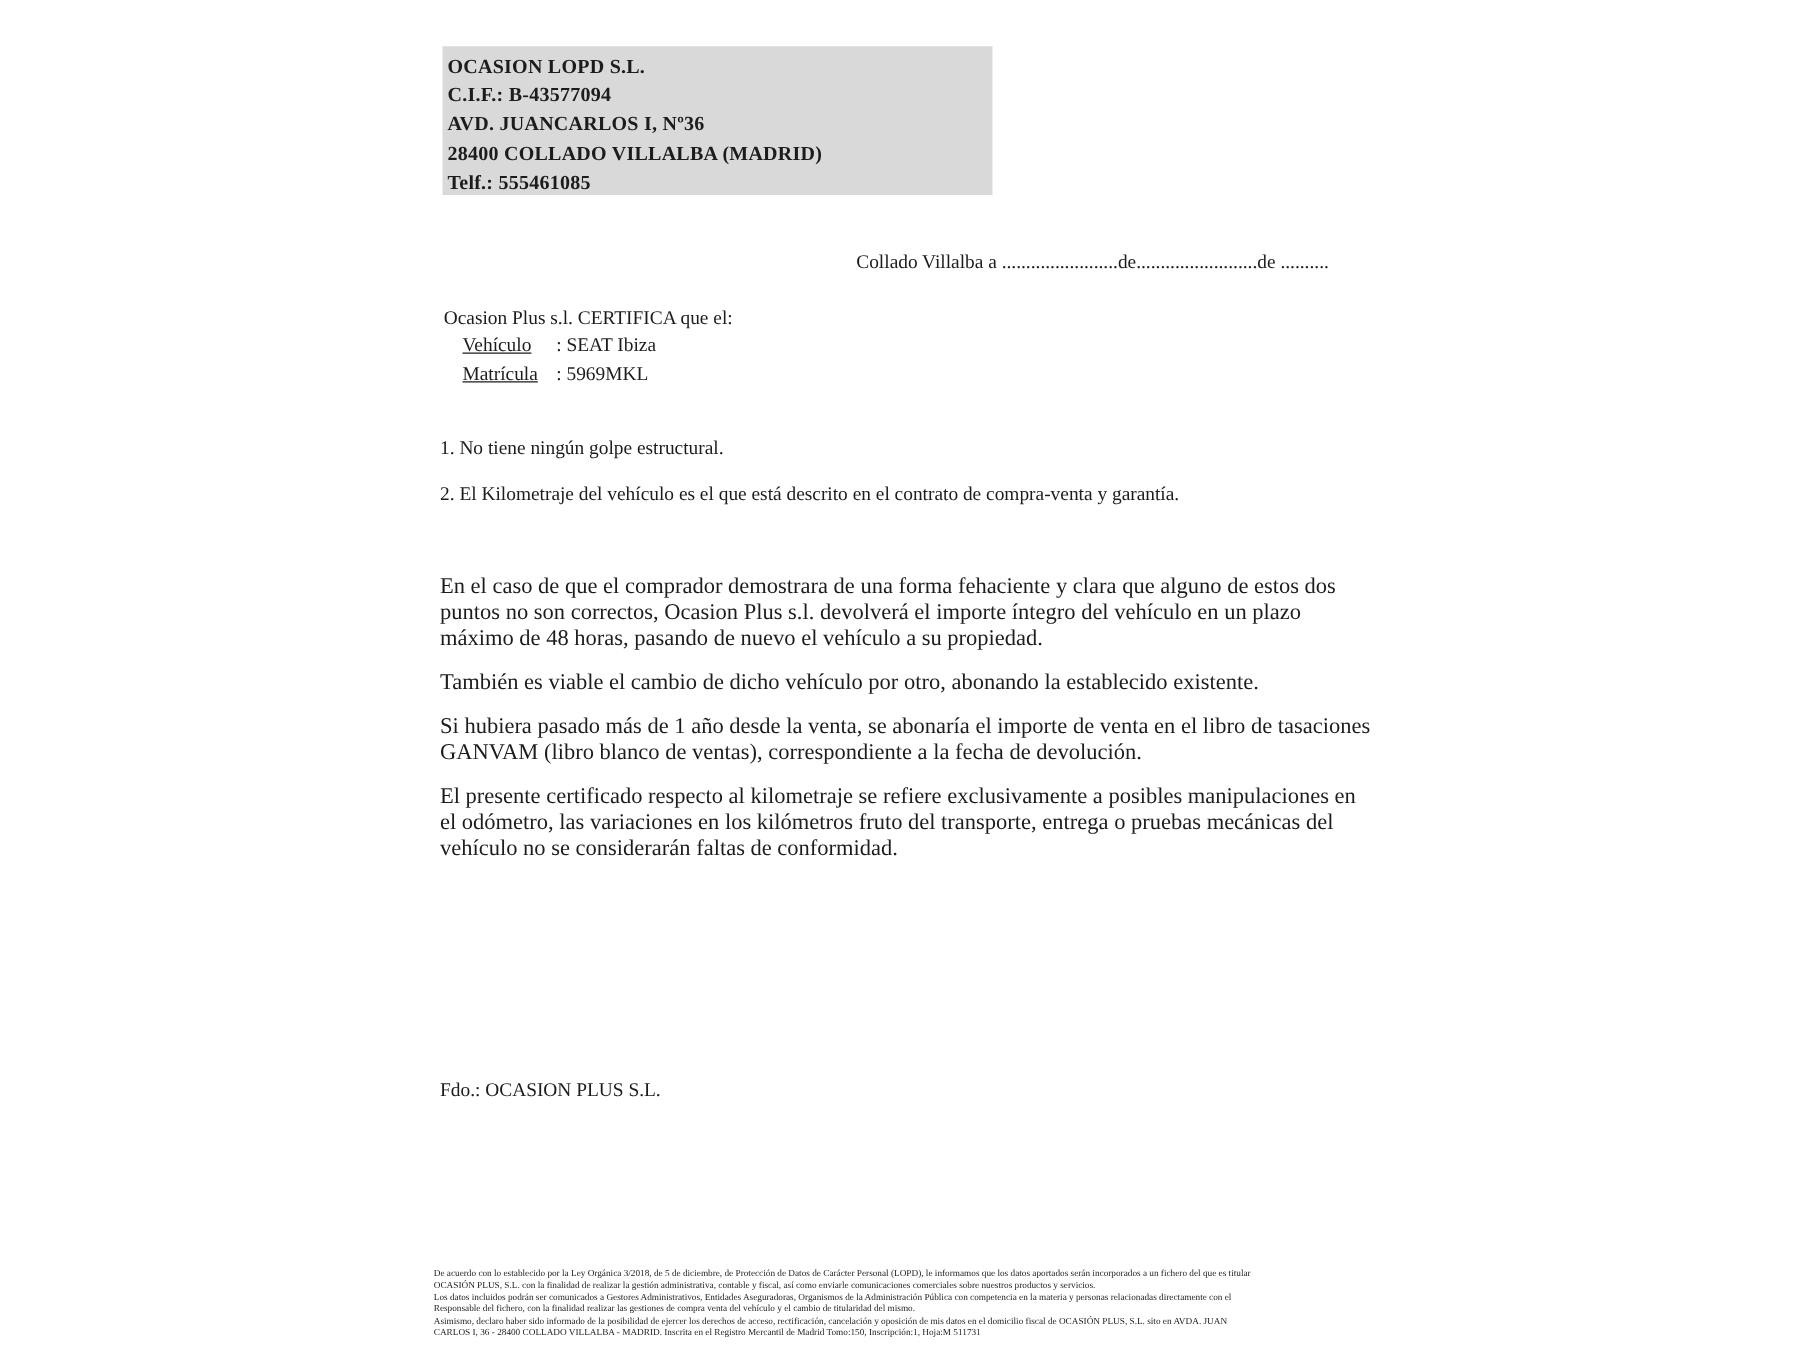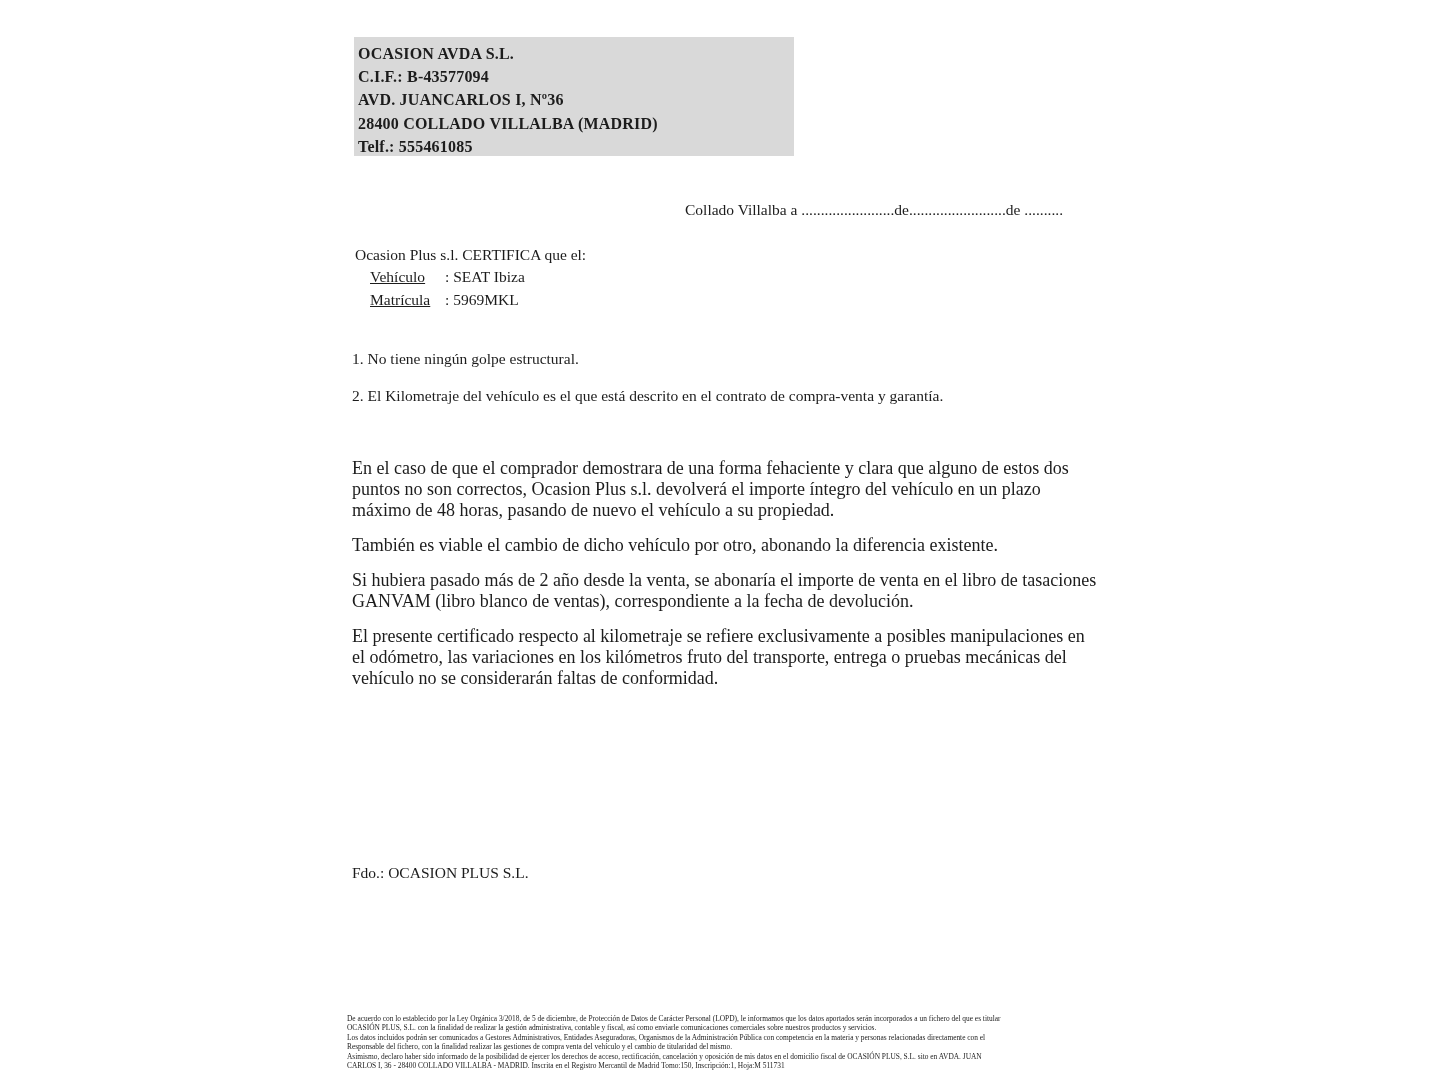--- a/index.html
+++ b/index.html
@@ -43,21 +43,21 @@
     font-size: 7.4px; line-height: 9.4px; color: #222;
   }
   .legal .legal-line { white-space: nowrap; }
 </style>
 </head>
 <body>
 
 <div class="page">
 
   <div class="header-box">
-    <div>OCASION AVDA S.L.</div>
+    <div>OCASION LOPD S.L.</div>
     <div>C.I.F.: B-43577094</div>
     <div>AVD. JUANCARLOS I, Nº36</div>
     <div>28400 COLLADO VILLALBA (MADRID)</div>
     <div>Telf.: 555461085</div>
   </div>
 
   <div class="date-line">Collado Villalba a ........................de.........................de ..........</div>
 
   <div class="certify">
     <div>Ocasion Plus s.l. CERTIFICA que el:</div>
@@ -71,22 +71,22 @@
     </div>
   </div>
 
   <div class="points">
     <div class="point">1. No tiene ningún golpe estructural.</div>
     <div class="point">2. El Kilometraje del vehículo es el que está descrito en el contrato de compra-venta y garantía.</div>
   </div>
 
   <div class="paras">
     <p>En el caso de que el comprador demostrara de una forma fehaciente y clara que alguno de estos dos puntos no son correctos, Ocasion Plus s.l. devolverá el importe íntegro del vehículo en un plazo máximo de 48 horas, pasando de nuevo el vehículo a su propiedad.</p>
-    <p>También es viable el cambio de dicho vehículo por otro, abonando la diferencia existente.</p>
-    <p>Si hubiera pasado más de 2 año desde la venta, se abonaría el importe de venta en el libro de tasaciones GANVAM (libro blanco de ventas), correspondiente a la fecha de devolución.</p>
+    <p>También es viable el cambio de dicho vehículo por otro, abonando la establecido existente.</p>
+    <p>Si hubiera pasado más de 1 año desde la venta, se abonaría el importe de venta en el libro de tasaciones GANVAM (libro blanco de ventas), correspondiente a la fecha de devolución.</p>
     <p>El presente certificado respecto al kilometraje se refiere exclusivamente a posibles manipulaciones en el odómetro, las variaciones en los kilómetros fruto del transporte, entrega o pruebas mecánicas del vehículo no se considerarán faltas de conformidad.</p>
   </div>
 
   <div class="signature">Fdo.: OCASION PLUS S.L.</div>
 
   <div class="legal">
     <div class="legal-line">De acuerdo con lo establecido por la Ley Orgánica 3/2018, de 5 de diciembre, de Protección de Datos de Carácter Personal (LOPD), le informamos que los datos aportados serán incorporados a un fichero del que es titular</div>
     <div class="legal-line">OCASIÓN PLUS, S.L. con la finalidad de realizar la gestión administrativa, contable y fiscal, así como enviarle comunicaciones comerciales sobre nuestros productos y servicios.</div>
     <div class="legal-line">Los datos incluidos podrán ser comunicados a Gestores Administrativos, Entidades Aseguradoras, Organismos de la Administración Pública con competencia en la materia y personas relacionadas directamente con el</div>
     <div class="legal-line">Responsable del fichero, con la finalidad realizar las gestiones de compra venta del vehículo y el cambio de titularidad del mismo.</div>

